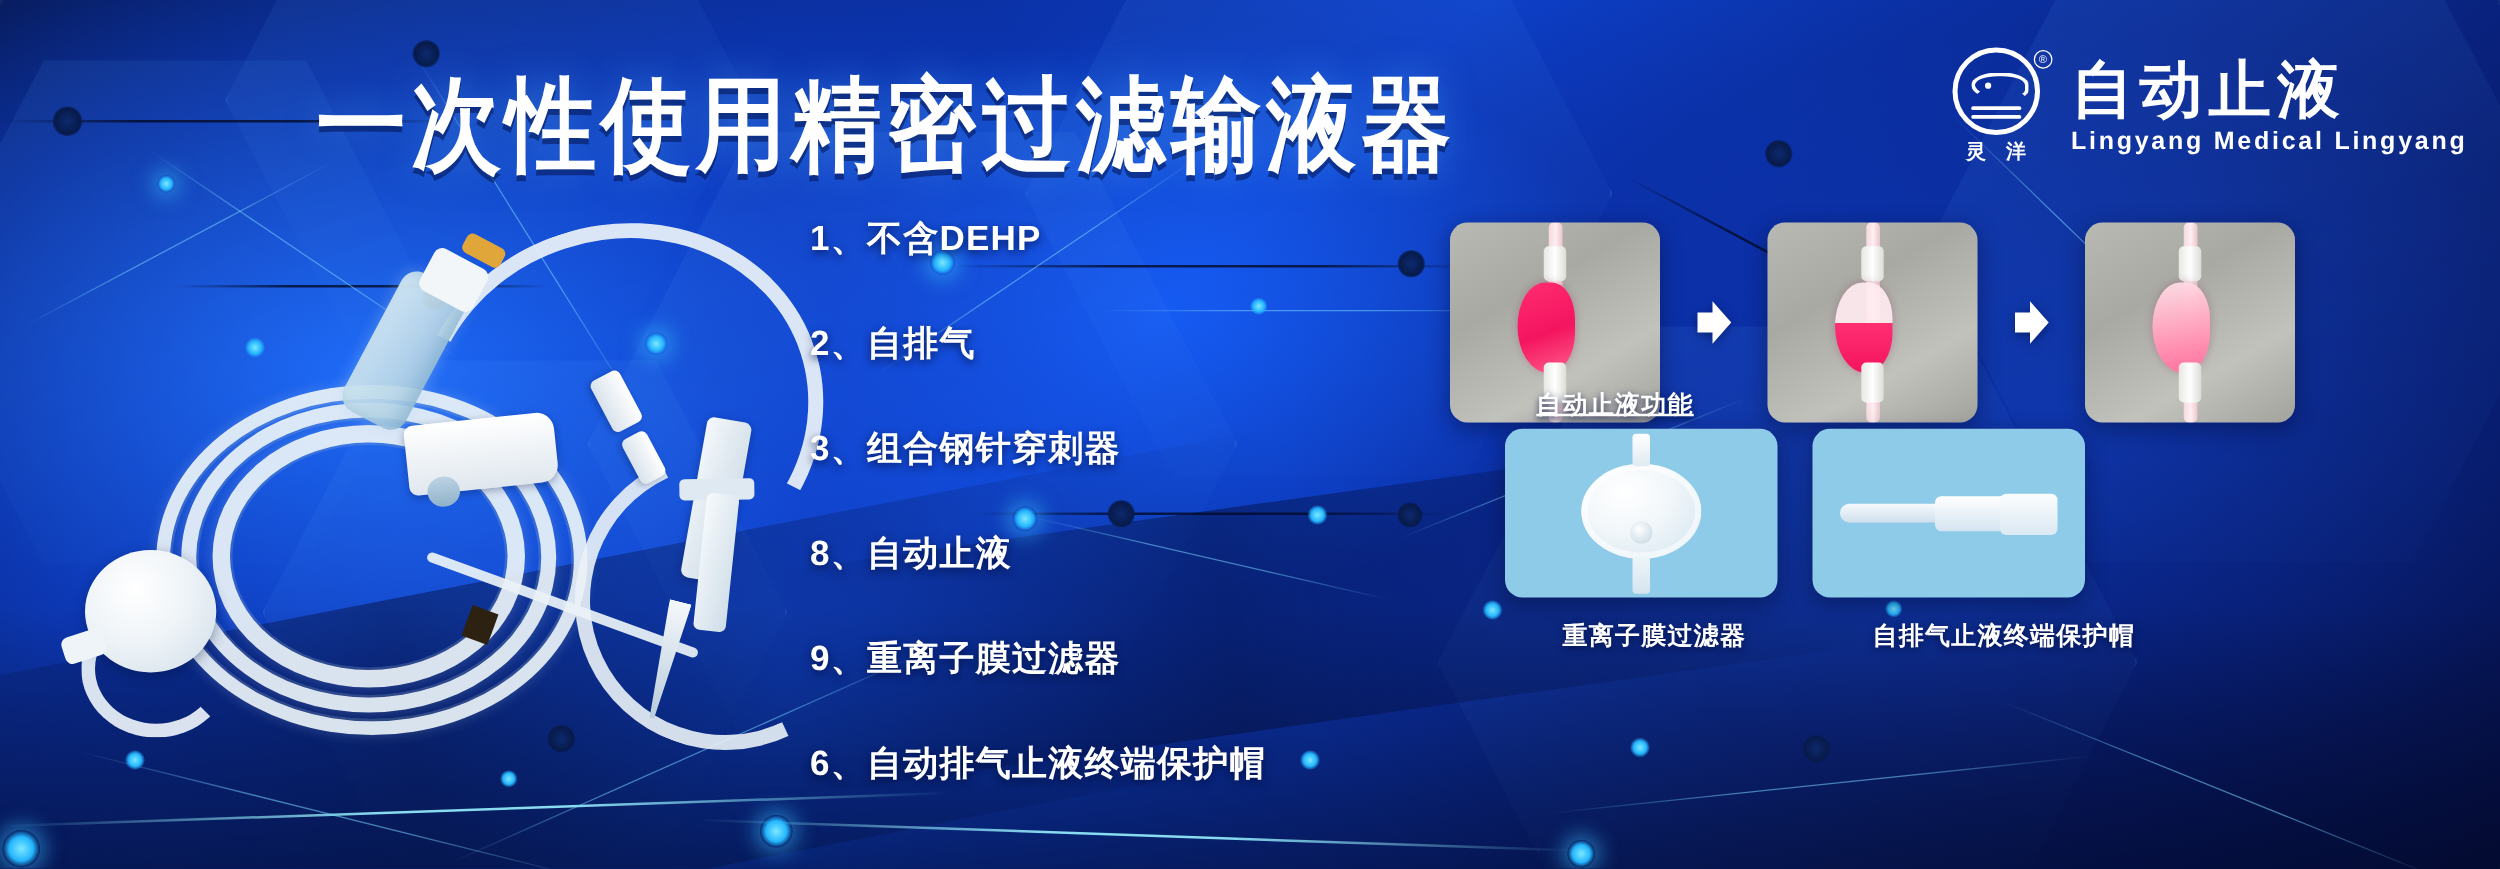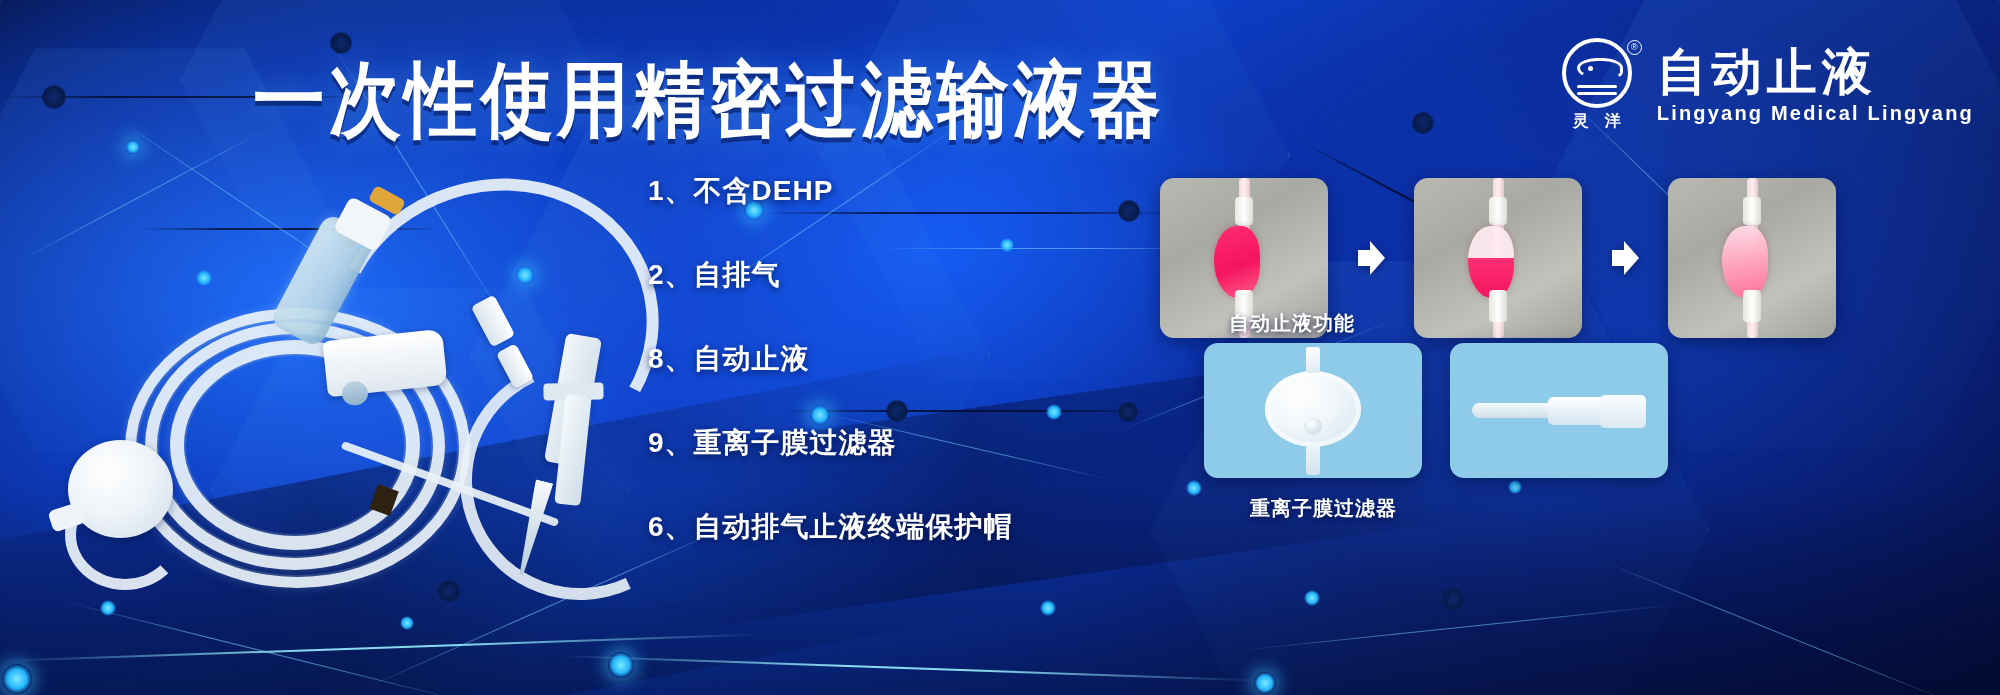--- a/index.html
+++ b/index.html
@@ -262,21 +262,21 @@
   .arrow-fwd:after {
     content:""; position:absolute; left:12px; top:0; width:0; height:0;
     border-top:17px solid transparent; border-bottom:17px solid transparent; border-left:15px solid #fff;
   }
 
   .caption {
     position:absolute; color:#ffffff; font-size:20px; font-weight:700;
     letter-spacing:1px; white-space:nowrap;
     text-shadow: 0 2px 6px rgba(2,14,60,0.8);
   }
-  .cap-top { left:1229px; top:310px; }
+  .cap-top { left:1229px; top:310px;text-decoration:underline; }
 
   .panel-group-bottom { position:absolute; left:1204px; top:343px; display:flex; gap:28px; }
   .photo-card-lg {
     width:218px; height:135px; border-radius:14px; overflow:hidden; position:relative;
     background:#8ecbe8;
     box-shadow: 0 5px 18px rgba(0,10,50,0.45);
   }
   .filter-body {
     position:absolute; left:50%; top:28px; width:96px; height:76px; margin-left:-48px;
     border-radius:50%;
@@ -416,20 +416,21 @@
     <div class="connector c1"></div>
     <div class="connector c2"></div>
     <div class="clamp"></div>
     <div class="needle-cap"></div>
     <div class="needle-tip"></div>
   </div>
 
   <div class="features">
     <div class="feature">1、不含DEHP</div>
     <div class="feature">2、自排气</div>
+    <div class="feature">3、组合钢针穿刺器</div>
     <div class="feature">8、自动止液</div>
     <div class="feature">9、重离子膜过滤器</div>
     <div class="feature">6、自动排气止液终端保护帽</div>
   </div>
 
   <div class="panel-group-top">
     <div class="photo-card">
       <div class="tube-v"></div>
       <div class="joint top"></div>
       <div class="blob full"></div>
@@ -459,14 +460,15 @@
     </div>
     <div class="photo-card-lg">
       <div class="cap-connector">
         <div class="cc-tube"></div>
         <div class="cc-mid"></div>
         <div class="cc-end"></div>
       </div>
     </div>
   </div>
   <div class="caption cap-bot1">重离子膜过滤器</div>
+  <div class="caption cap-bot2">自排气止液终端保护帽</div>
 
 </div>
 
 </body></html>

